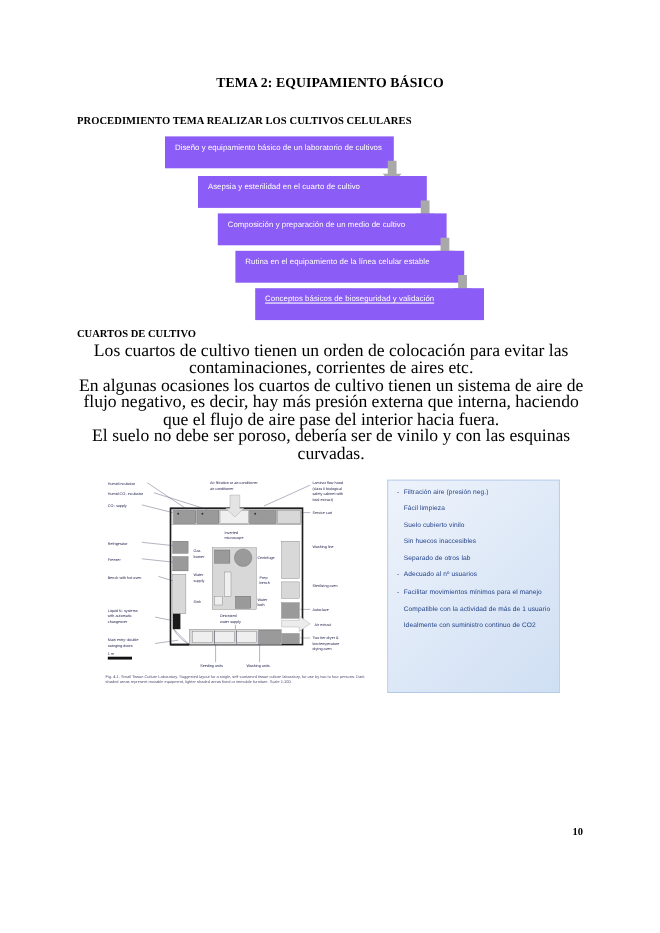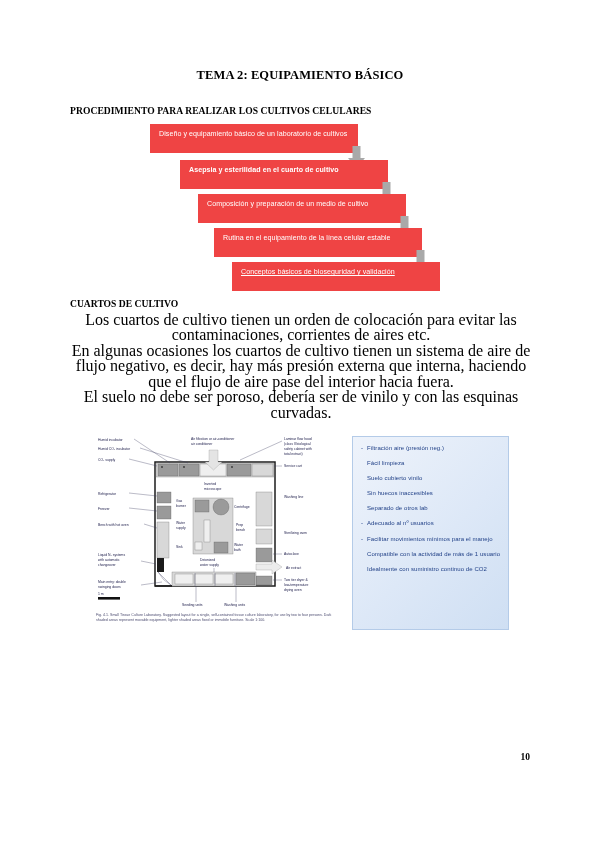--- a/index.html
+++ b/index.html
@@ -42,21 +42,21 @@
   
   .flow {
     position: absolute;
     left: 150px;
     top: 124px;
     width: 300px;
     height: 166px;
   }
   .flow-step {
     position: absolute;
-    background: #ef4444;
+    background: #8b5cf6;
     color: #ffffff;
     font-family: "Liberation Sans", sans-serif;
     font-size: 7.1px;
     line-height: 10.5px;
     padding: 5px 8px 5px 9px;
     box-sizing: border-box;
     letter-spacing: 0.05px;
   }
   .flow-arrow {
     position: absolute;
@@ -157,32 +157,32 @@
     font-size: 9.5px;
   }
 </style>
 </head>
 <body>
 
 <div class="page">
 
   <div class="doc-title">TEMA 2: EQUIPAMIENTO BÁSICO</div>
 
-  <div class="section-heading">PROCEDIMIENTO PARA REALIZAR LOS CULTIVOS CELULARES</div>
+  <div class="section-heading">PROCEDIMIENTO TEMA REALIZAR LOS CULTIVOS CELULARES</div>
 
   <div class="flow">
 
     <div class="flow-step" style="left:0px; top:0px; width:208px; height:29px;">Diseño y equipamiento básico de un laboratorio de cultivos</div>
     <div class="flow-arrow" style="left:198px; top:22px;">
       <svg width="17" height="22" viewBox="0 0 17 22">
           <path d="M4.5 0 H12.5 V12 H17 L8.5 22 L0 12 H4.5 Z" fill="#a9a9a9"></path>
         </svg>
     </div>
 
-    <div class="flow-step" style="left:30px; top:36px; width:208px; height:29px;font-weight:bold;">Asepsia y esterilidad en el cuarto de cultivo</div>
+    <div class="flow-step" style="left:30px; top:36px; width:208px; height:29px;">Asepsia y esterilidad en el cuarto de cultivo</div>
     <div class="flow-arrow" style="left:228px; top:58px;">
       <svg width="17" height="22" viewBox="0 0 17 22">
           <path d="M4.5 0 H12.5 V12 H17 L8.5 22 L0 12 H4.5 Z" fill="#a9a9a9"></path>
         </svg>
     </div>
 
     <div class="flow-step" style="left:48px; top:70px; width:208px; height:29px;">Composición y preparación de un medio de cultivo</div>
     <div class="flow-arrow" style="left:246px; top:92px;">
       <svg width="17" height="22" viewBox="0 0 17 22">
           <path d="M4.5 0 H12.5 V12 H17 L8.5 22 L0 12 H4.5 Z" fill="#a9a9a9"></path>

